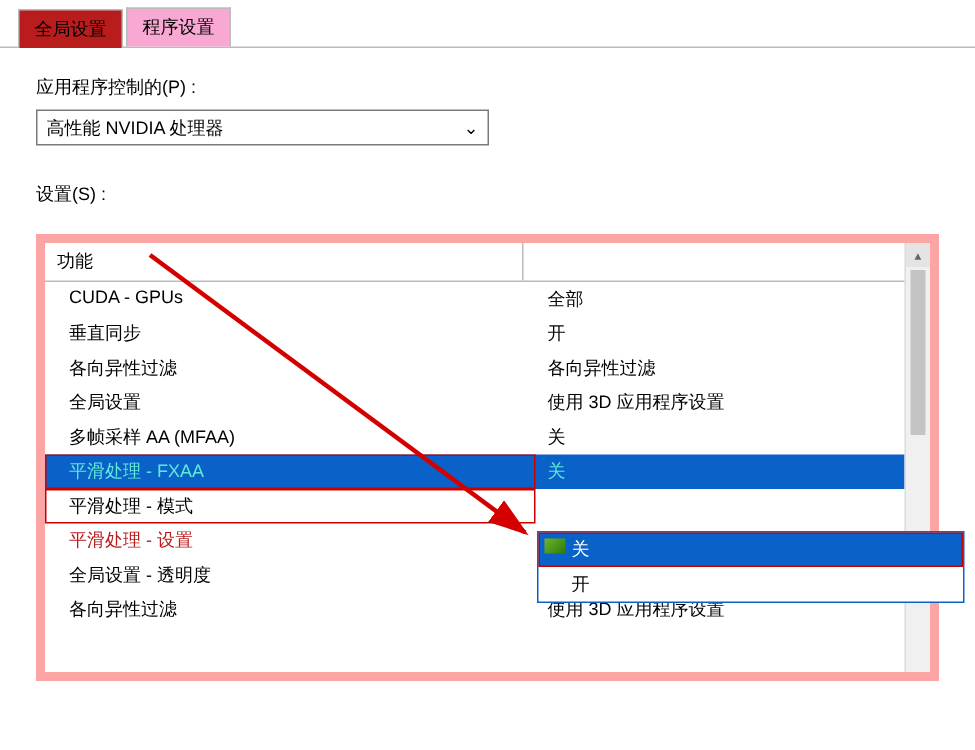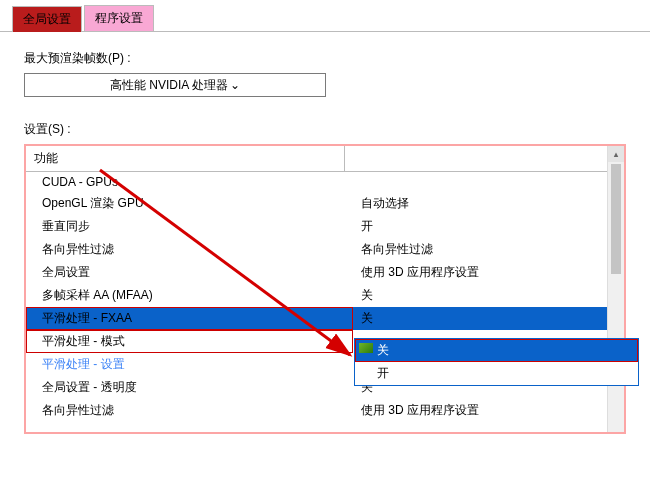--- a/index.html
+++ b/index.html
@@ -2,35 +2,35 @@
 <html><head>
   <meta charset="utf-8">
   <style>
     body{margin:0;font-family:"Microsoft YaHei","Segoe UI",sans-serif;font-size:12px;background:#fff;color:#000}
     .window{width:650px;height:500px;position:relative;overflow:hidden}
     .tabs{display:flex;border-bottom:1px solid #bbb;padding:5px 12px 0}
     .tab{padding:4px 10px;border:1px solid #bbb;border-bottom:none;background:#f9a8d4;margin-right:2px;cursor:pointer;font-size:12px}
     .tab.active{background:#b91c1c;position:relative;top:1px}
     .content{padding:12px 24px}
     .lbl{margin:6px 0}
-    .combo{width:290px;height:22px;border:1px solid #7a7a7a;display:flex;align-items:center;justify-content:center;padding:0 4px 0 6px;font-size:12px}
+    .combo{width:290px;height:22px;border:1px solid #7a7a7a;display:flex;align-items:center;justify-content:space-between;padding:0 4px 0 6px;font-size:12px}
     .combo-btn{width:14px;text-align:center}
     .section{margin-top:24px}
-    .grid{border:2px solid #fca5a5;position:relative;margin-top:6px}
+    .grid{border:6px solid #fca5a5;position:relative;margin-top:18px}
     .ghead{display:flex;border-bottom:1px solid #bbb;background:#fff;font-weight:400}
     .ghead div{padding:4px 8px;font-size:12px}
     .c1{width:302px;border-right:1px solid #bbb}
     .c2{flex:1}
     .grow{display:flex;font-size:12px}
     .grow .c1,.grow .c2{padding:3px 8px}
     .grow .c1{border-right:1px solid transparent}
     .indent{padding-left:16px!important}
-    .sel{background:#0a62c9;color:#000000}
+    .sel{background:#0a62c9;color:#5eead4}
     .sel .c1{border-right:1px solid #0a62c9}
-    .dim{color:#3b82f6}
+    .dim{color:#b91c1c}
     .redbox{outline:1px solid #c00;outline-offset:-1px}
     .dd{position:absolute;left:328px;top:192px;width:283px;border:1px solid #0a62c9;background:#fff;z-index:5}
     .dd-opt{padding:3px 10px 3px 22px;position:relative}
     .dd-opt.hl{background:#0a62c9;color:#fff}
     .nvicon{width:14px;height:10px;background:linear-gradient(135deg,#6fb52a,#2b7a0b);display:inline-block;margin-right:4px;position:absolute;left:4px;top:4px}
     .scrollbar{position:absolute;right:0;top:0;bottom:0;width:16px;background:#f0f0f0;border-left:1px solid #ddd}
     .sb-btn{height:16px;background:#e4e4e4;text-align:center;font-size:9px;line-height:16px;color:#666}
     .sb-thumb{width:10px;background:#c4c4c4;margin:2px auto}
     svg.arrow{position:absolute;pointer-events:none;z-index:4}
     .hlbox{outline:1px solid #c00;outline-offset:-1px}
@@ -40,40 +40,37 @@
 
 <div class="window">
 
   <div class="tabs">
     <div class="tab active">全局设置</div>
     <div class="tab">程序设置</div>
   </div>
 
   <div class="content">
 
-    <div class="lbl">最大预渲染帧数(P) :</div>
+    <div class="lbl">应用程序控制的(P) :</div>
     <div class="combo">
       <span>高性能 NVIDIA 处理器</span>
       <span class="combo-btn">⌄</span>
     </div>
 
     <div class="section">
       <div class="lbl">设置(S) :</div>
 
       <div class="grid" style="height:286px">
         <div class="ghead">
           <div class="c1">功能</div>
         </div>
 
         <div class="grow">
             <div class="c1 indent">CUDA - GPUs</div>
-          </div>
-        <div class="grow">
-            <div class="c1 indent">OpenGL 渲染 GPU</div>
-            <div class="c2">自动选择</div>
+            <div class="c2">全部</div>
           </div>
         <div class="grow">
             <div class="c1 indent">垂直同步</div>
             <div class="c2">开</div>
           </div>
         <div class="grow">
             <div class="c1 indent">各向异性过滤</div>
             <div class="c2">各向异性过滤</div>
           </div>
         <div class="grow">

